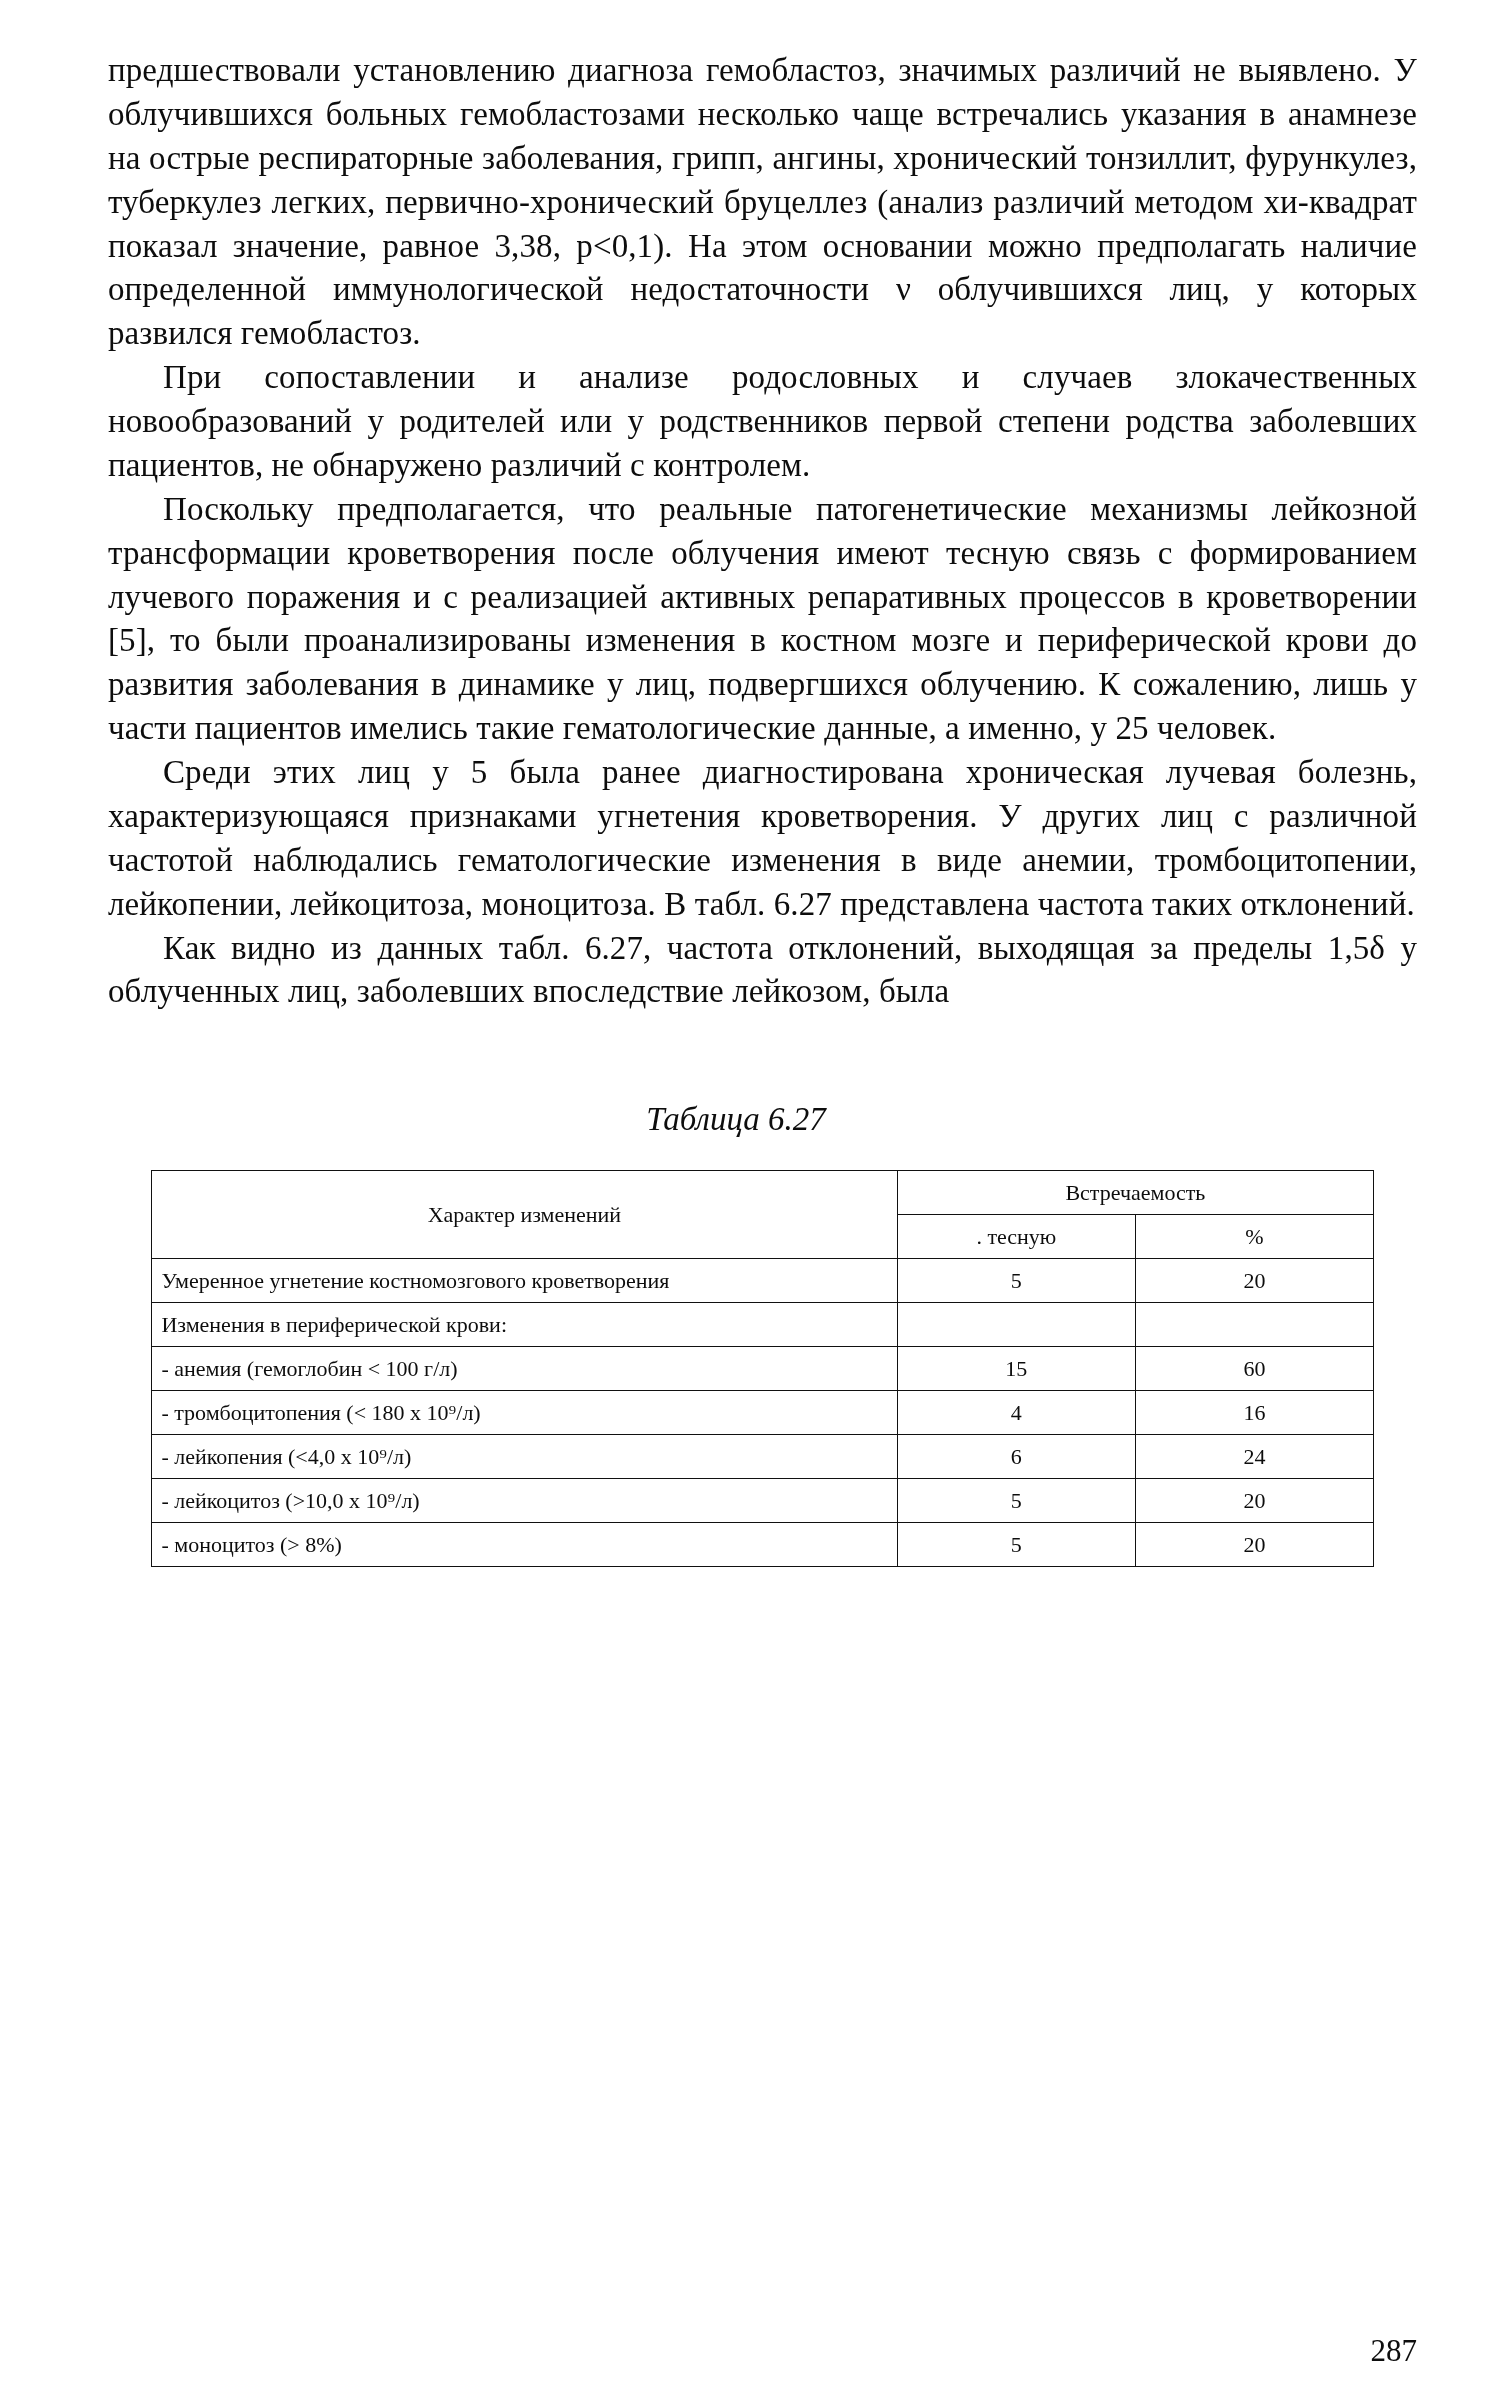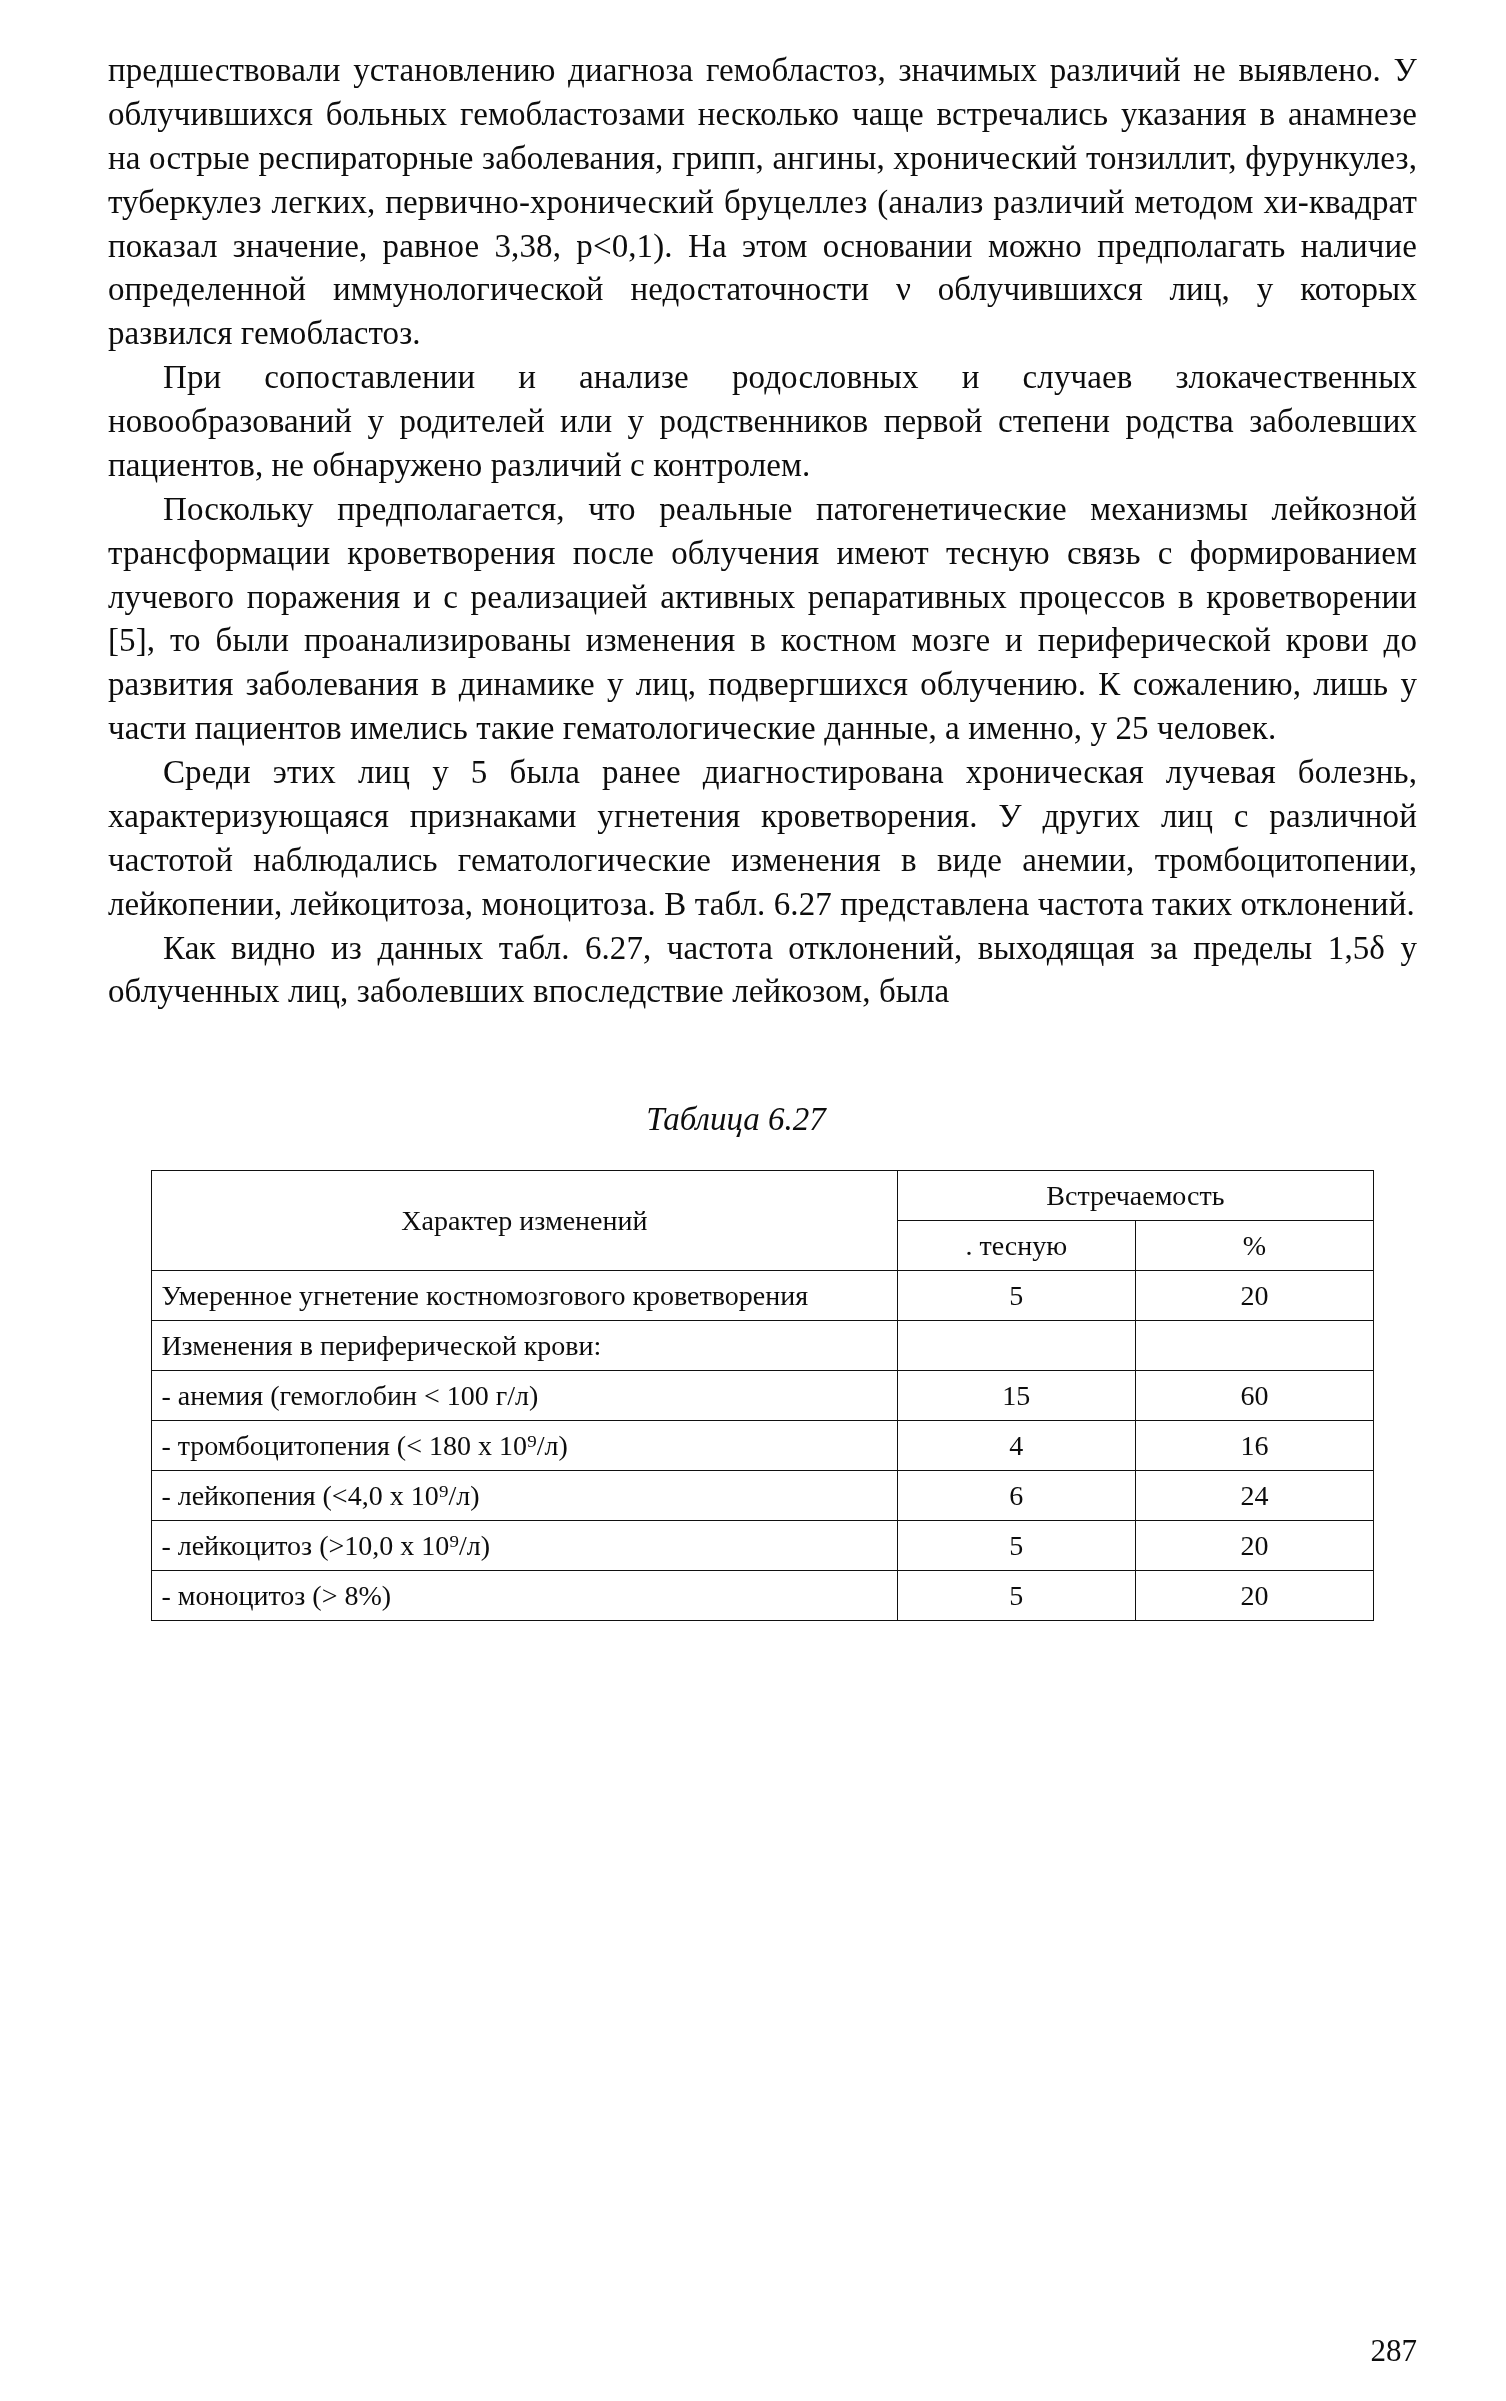--- a/index.html
+++ b/index.html
@@ -50,21 +50,21 @@
     line-height: 1.35;
     padding: 0 43px;
   }
   .table-wrap {
     margin: 32px 43px 0 43px;
   }
   table.data {
     width: 100%;
     border-collapse: collapse;
     table-layout: fixed;
-    font-size: 28px;
+    font-size: 22px;
   }
   table.data th, table.data td {
     border: 1.9px solid #111;
     padding: 8.5px 9.4px;
     vertical-align: middle;
     font-weight: normal;
   }
   table.data th {
     text-align: center;
   }

